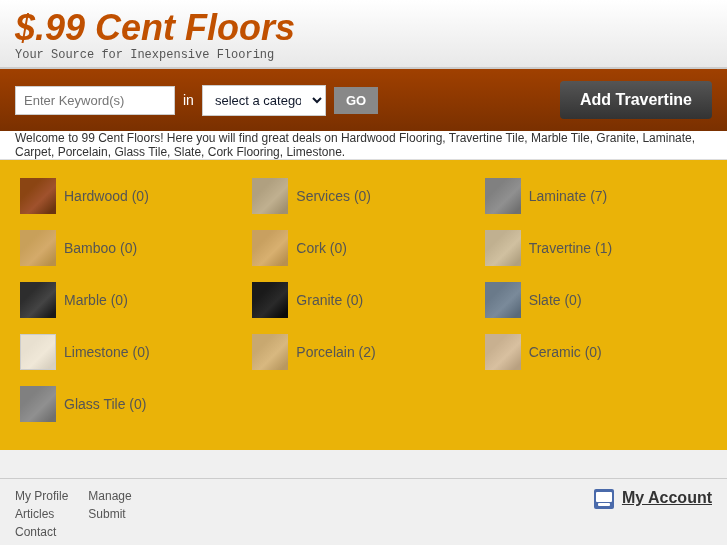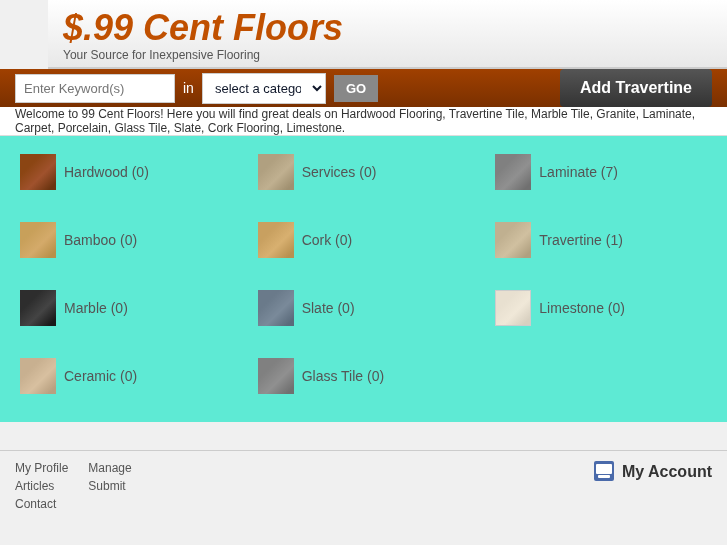--- a/index.html
+++ b/index.html
@@ -1,35 +1,35 @@
 <!DOCTYPE html>
 <html><head>
   <meta charset="utf-8">
   <style>
     * { margin: 0; padding: 0; box-sizing: border-box; }
     body { font-family: Arial, sans-serif; font-size: 13px; background: #f0f0f0; width: 727px; min-height: 545px; }
 
     
-    #header { background: linear-gradient(to bottom, #ffffff, #e8e8e8); padding: 10px 15px 5px 15px; border-bottom: 2px solid #ccc; margin-left: 48px; }
+    #header { background: linear-gradient(to bottom, #ffffff, #e8e8e8); padding: 10px 15px 5px 15px; border-bottom: 2px solid #ccc; }
     #logo-title { font-size: 36px; font-weight: bold; color: #c05000; font-family: 'Impact', 'Arial Black', sans-serif; font-style: italic; line-height: 1; }
-    #logo-sub { font-size: 12px; color: #555; margin-top: 2px; }
+    #logo-sub { font-size: 12px; color: #555; margin-top: 2px; font-family: Liberation Mono, monospace; }
 
     
-    #search-bar { background: linear-gradient(to bottom, #a04000, #7a3000); padding: 0 15px; display: flex; align-items: center; gap: 8px; }
+    #search-bar { background: linear-gradient(to bottom, #a04000, #7a3000); padding: 12px 15px; display: flex; align-items: center; gap: 8px; }
     #search-input { padding: 6px 8px; font-size: 13px; border: 1px solid #ccc; width: 160px; color: #999; background: white; }
     #search-in-label { color: white; font-size: 14px; }
     #category-select { padding: 6px 8px; font-size: 13px; border: 1px solid #ccc; width: 124px; color: #0f172a; background: white; }
     #go-button { padding: 6px 12px; background: #888; color: white; border: none; font-size: 13px; font-weight: bold; cursor: pointer; }
     #add-classified-button { margin-left: auto; padding: 10px 20px; background: linear-gradient(to bottom, #555, #333); color: white; border: none; font-size: 16px; font-weight: bold; cursor: pointer; border-radius: 4px; }
 
     
     #welcome-text { padding: 0 15px; font-size: 12px; color: #333; border-bottom: 1px solid #ddd; background: white; }
 
     
-    #categories { background: #5eead4; padding: 10px 15px 20px 15px; display: grid; grid-template-columns: 1fr 1fr 1fr; gap: 16px; }
+    #categories { background: #eab308; padding: 10px 15px 20px 15px; display: grid; grid-template-columns: 1fr 1fr 1fr; gap: 0; }
     .category-item { display: flex; align-items: center; gap: 8px; padding: 8px 5px; }
     .cat-label { font-size: 14px; color: #555; text-decoration: none; }
 
     
     .swatch { width: 36px; height: 36px; flex-shrink: 0; }
     .swatch-hardwood { background: linear-gradient(135deg, #8B4513 30%, #A0522D 60%, #6B3410 90%); }
     .swatch-bamboo { background: linear-gradient(135deg, #C8A05A 30%, #D4AA6A 60%, #B8904A 90%); }
     .swatch-marble { background: linear-gradient(135deg, #2d2d2d 30%, #444 60%, #1a1a1a 90%); }
     .swatch-limestone { background: linear-gradient(135deg, #e8e0d0 30%, #f0e8d8 60%, #d8d0c0 90%); border: 1px solid #ccc; }
     .swatch-services { background: linear-gradient(135deg, #b0a080 30%, #c0b090 60%, #a09070 90%); }
@@ -39,21 +39,21 @@
     .swatch-laminate { background: linear-gradient(135deg, #808080 30%, #909090 60%, #707070 90%); }
     .swatch-travertine { background: linear-gradient(135deg, #c0b090 30%, #d0c0a0 60%, #b0a080 90%); }
     .swatch-slate { background: linear-gradient(135deg, #6a7a8a 30%, #7a8a9a 60%, #5a6a7a 90%); }
     .swatch-ceramic { background: linear-gradient(135deg, #c8b090 30%, #d8c0a0 60%, #b8a080 90%); }
 
     
     #footer { background: #f0f0f0; border-top: 1px solid #ccc; padding: 10px 15px; display: flex; gap: 40px; align-items: flex-start; margin-top: 28px; }
     #footer-links { display: flex; gap: 20px; }
     .footer-col { display: flex; flex-direction: column; gap: 4px; }
     .footer-link { font-size: 12px; color: #555; text-decoration: none; cursor: pointer; }
-    #my-account { margin-left: auto; display: flex; align-items: flex-end; gap: 8px; font-size: 16px; font-weight: bold; color: #333; }
+    #my-account { margin-left: auto; display: flex; align-items: flex-start; gap: 8px; font-size: 16px; font-weight: bold; color: #333; text-decoration: underline; }
     .account-icon { width: 20px; height: 20px; background: #4a6aaa; border-radius: 2px; display: flex; align-items: center; justify-content: center; }
   </style>
 </head>
 <body>
 
 <div id="header">
   <div id="logo-title">$.99 Cent Floors</div>
   <div id="logo-sub">Your Source for Inexpensive Flooring</div>
 </div>
 
@@ -105,26 +105,34 @@
     </div>
     <div class="category-item">
       <div class="swatch swatch-travertine"></div>
       <a class="cat-label" href="#">Travertine (1)</a>
     </div>
     <div class="category-item">
       <div class="swatch swatch-marble"></div>
       <a class="cat-label" href="#">Marble (0)</a>
     </div>
     <div class="category-item">
+      <div class="swatch swatch-granite"></div>
+      <a class="cat-label" href="#">Granite (0)</a>
+    </div>
+    <div class="category-item">
       <div class="swatch swatch-slate"></div>
       <a class="cat-label" href="#">Slate (0)</a>
     </div>
     <div class="category-item">
       <div class="swatch swatch-limestone"></div>
       <a class="cat-label" href="#">Limestone (0)</a>
+    </div>
+    <div class="category-item">
+      <div class="swatch swatch-porcelain"></div>
+      <a class="cat-label" href="#">Porcelain (2)</a>
     </div>
     <div class="category-item">
       <div class="swatch swatch-ceramic"></div>
       <a class="cat-label" href="#">Ceramic (0)</a>
     </div>
     <div class="category-item">
       <div class="swatch swatch-laminate"></div>
       <a class="cat-label" href="#">Glass Tile (0)</a>
     </div>
   </div>

